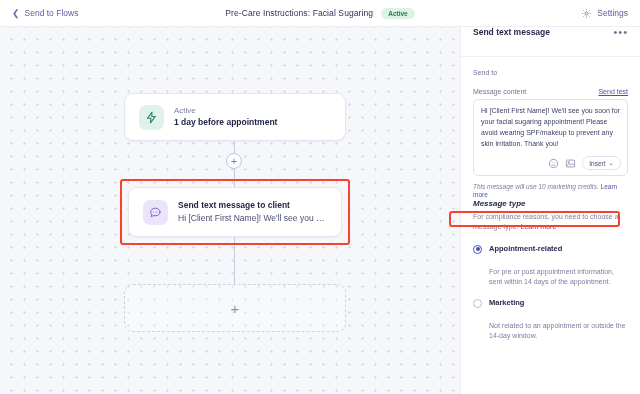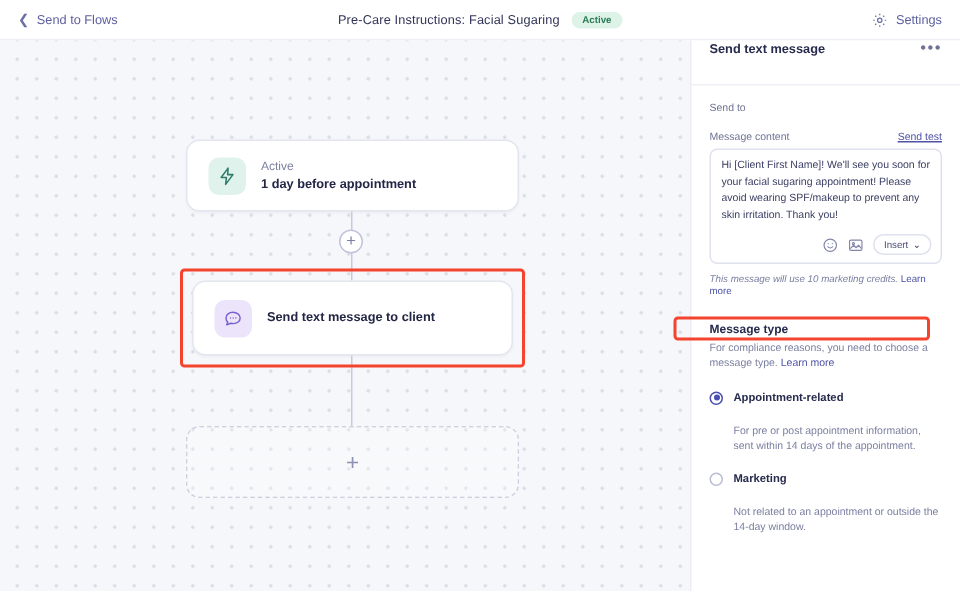--- a/index.html
+++ b/index.html
@@ -174,21 +174,21 @@
     cursor: pointer;
   }
 
   .credits {
     margin-top: 7px;
     font-size: 6.5px; color: #7a7fa0; font-style: italic;
     line-height: 1.2;
   }
   .credits .lm { color: #4e53a6; font-style: normal; cursor: pointer; }
 
-  .section-title { margin-top: 16px; font-size: 8px; color: #262a4c; font-weight: bold; }
+  .section-title { margin-top: 0; font-size: 8px; color: #262a4c; font-weight: bold; font-style: italic; }
   .section-desc { margin-top: 4px; font-size: 7px; color: #7a7fa0; line-height: 1.5; }
   .section-desc .lm { color: #4e53a6; cursor: pointer; }
 
   .radio-row { display: flex; gap: 7px; margin-top: 11px; }
   .radio {
     width: 9px; height: 9px; min-width: 9px; margin-top: 1px;
     border-radius: 50%; border: 1px solid #b9bdd4; background: #fff;
     display: flex; align-items: center; justify-content: center;
     cursor: pointer;
   }
@@ -247,20 +247,21 @@
           <div class="tile tile-msg">
             <svg width="13" height="13" viewBox="0 0 24 24" fill="none" stroke="#7b5fd0" stroke-width="1.8" stroke-linejoin="round" stroke-linecap="round">
               <path d="M20.5 11c0 3.9-3.8 7-8.5 7-1 0-2-.15-2.9-.42L4 19.5l1.2-3.3C3.85 14.9 3.1 13.05 3.1 11c0-3.9 3.8-7 8.5-7s8.9 3.1 8.9 7z"></path>
               <circle cx="8.6" cy="11" r=".85" fill="#7b5fd0" stroke="none"></circle>
               <circle cx="11.9" cy="11" r=".85" fill="#7b5fd0" stroke="none"></circle>
               <circle cx="15.2" cy="11" r=".85" fill="#7b5fd0" stroke="none"></circle>
             </svg>
           </div>
           <div class="node-text">
             <span class="node-main">Send text message to client</span>
+            <span class="node-main-light">Hi [Client First Name]! We'll see you s...</span>
           </div>
         </div>
 
         <div class="connector c2"></div>
 
         <div class="placeholder">+</div>
 
         <div class="annot annot-node"></div>
       </div>
     </div>

